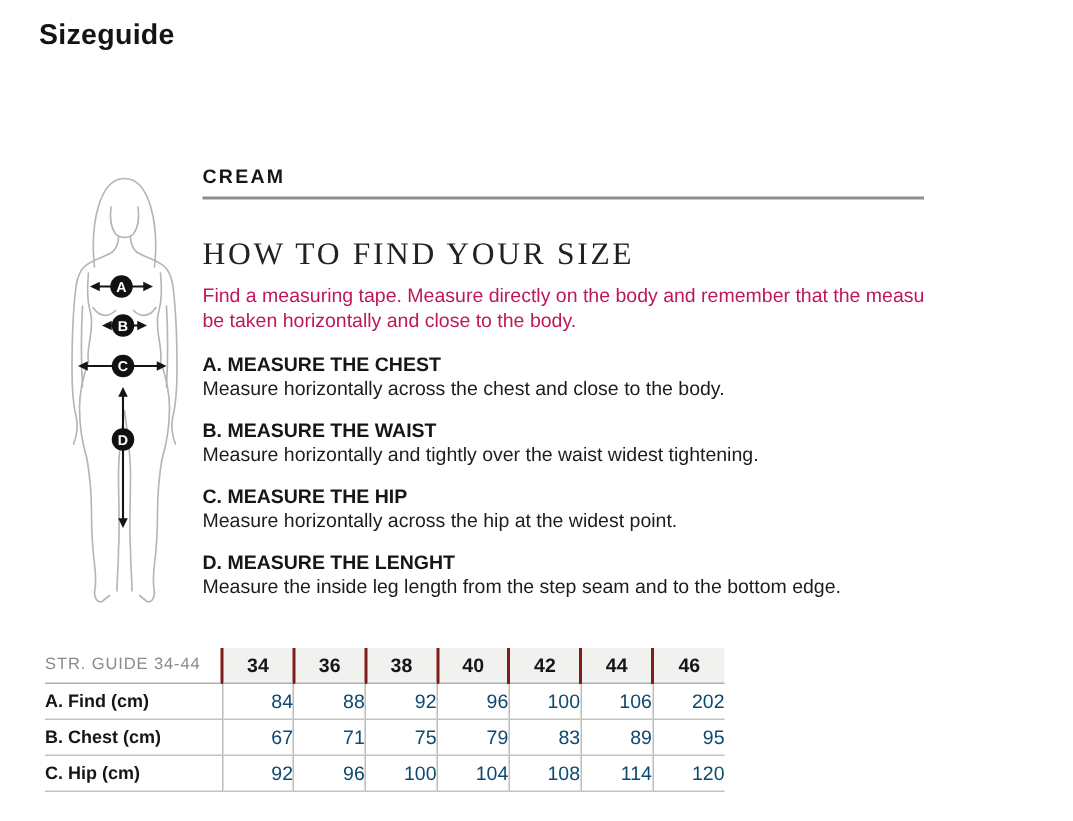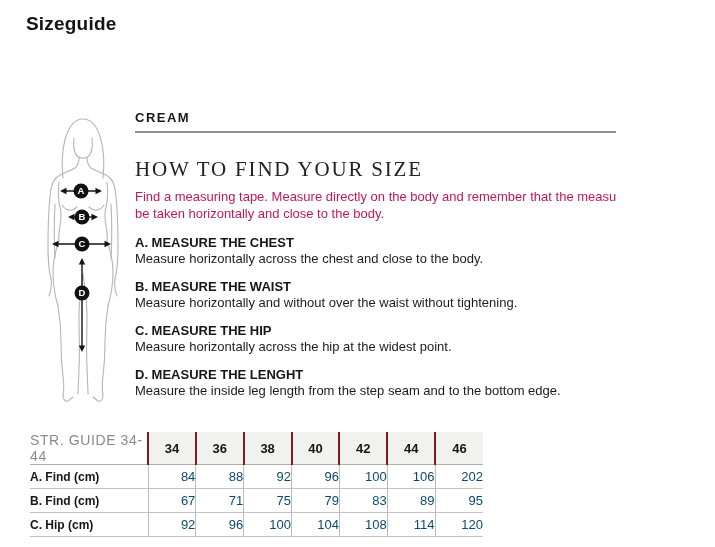--- a/index.html
+++ b/index.html
@@ -21,21 +21,21 @@
   .section { margin-top:13px; }
   .section h3 { font-size:13px; font-weight:700; color:#161616; }
   .section p { margin-top:1px; font-size:13px; line-height:15px; color:#1c1c1c; }
 
   .size-table { position:absolute; left:30px; top:432px; width:453px; border-collapse:collapse; table-layout:fixed; }
   .size-table col.lbl { width:118px; }
   .size-table th, .size-table td { padding:0; height:24px; vertical-align:middle; }
   .size-table thead th { height:23px; }
   .size-table thead tr { border-bottom:1px solid #aeaeac; }
   .size-table tbody tr { border-bottom:1px solid #c3c3c1; }
-  .head-label { text-align:left; font-weight:400; font-size:14px; letter-spacing:0.6px; color:#8a8a8a; padding-left:3px;margin-left:46px; }
+  .head-label { text-align:left; font-weight:400; font-size:11px; letter-spacing:0.6px; color:#8a8a8a; padding-left:3px;margin-left:46px; }
   .size-head { background:#f1f1ef; border-left:2px solid #7f1d1d; text-align:center; font-weight:700; font-size:13px; color:#161616; }
   .row-label { text-align:left; font-weight:700; font-size:12px; color:#161616; padding-left:3px; }
   .val { border-left:1px solid #bcbcba; text-align:right; font-size:13px; font-weight:500; color:#0c4a6e; }
 </style>
 </head>
 <body>
 
 <div class="page">
 
   <div class="page-title">Sizeguide</div>
@@ -105,21 +105,21 @@
     <div class="brand-rule"></div>
     <h2 class="guide-heading">HOW TO FIND YOUR SIZE</h2>
     <p class="intro">Find a measuring tape. Measure directly on the body and remember that the measuring tape should be taken horizontally and close to the body.</p>
 
     <div class="section">
       <h3>A. MEASURE THE CHEST</h3>
       <p>Measure horizontally across the chest and close to the body.</p>
     </div>
     <div class="section">
       <h3>B. MEASURE THE WAIST</h3>
-      <p>Measure horizontally and without over the waist without tightening.</p>
+      <p>Measure horizontally and tightly over the waist widest tightening.</p>
     </div>
     <div class="section">
       <h3>C. MEASURE THE HIP</h3>
       <p>Measure horizontally across the hip at the widest point.</p>
     </div>
     <div class="section">
       <h3>D. MEASURE THE LENGHT</h3>
       <p>Measure the inside leg length from the step seam and to the bottom edge.</p>
     </div>
   </div>
@@ -152,21 +152,21 @@
         <td class="row-label">A. Find (cm)</td>
         <td class="val">84</td>
         <td class="val">88</td>
         <td class="val">92</td>
         <td class="val">96</td>
         <td class="val">100</td>
         <td class="val">106</td>
         <td class="val">202</td>
       </tr>
       <tr>
-        <td class="row-label">B. Find (cm)</td>
+        <td class="row-label">B. Chest (cm)</td>
         <td class="val">67</td>
         <td class="val">71</td>
         <td class="val">75</td>
         <td class="val">79</td>
         <td class="val">83</td>
         <td class="val">89</td>
         <td class="val">95</td>
       </tr>
       <tr>
         <td class="row-label">C. Hip (cm)</td>

